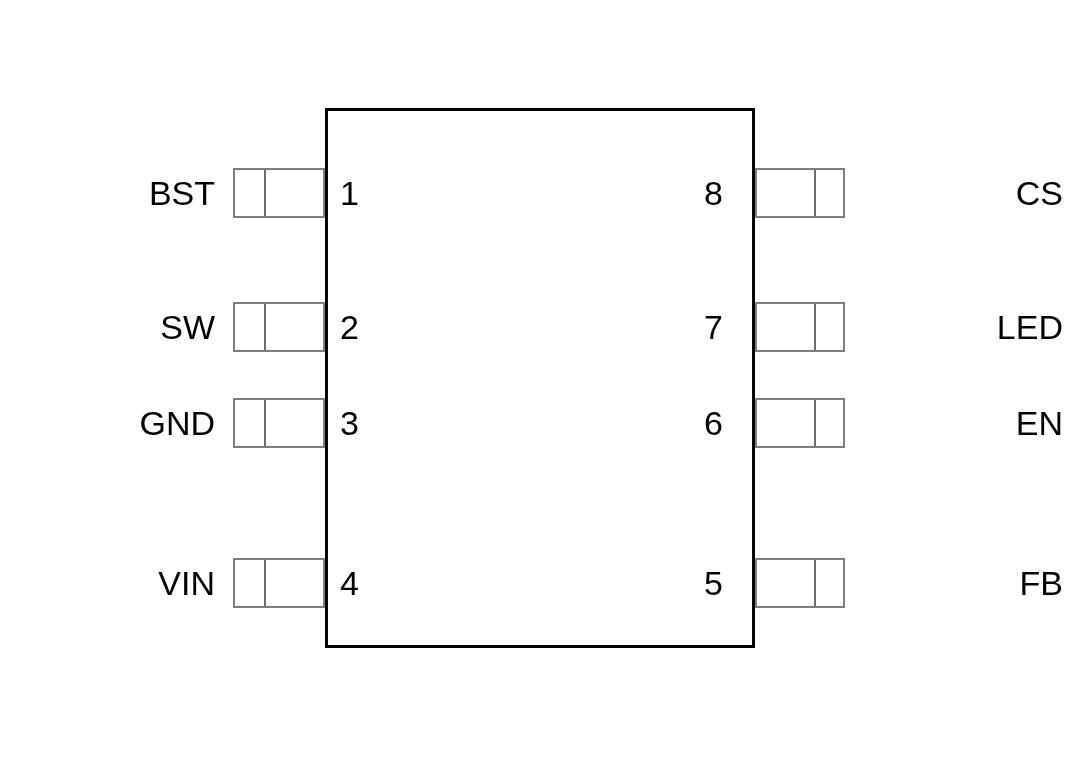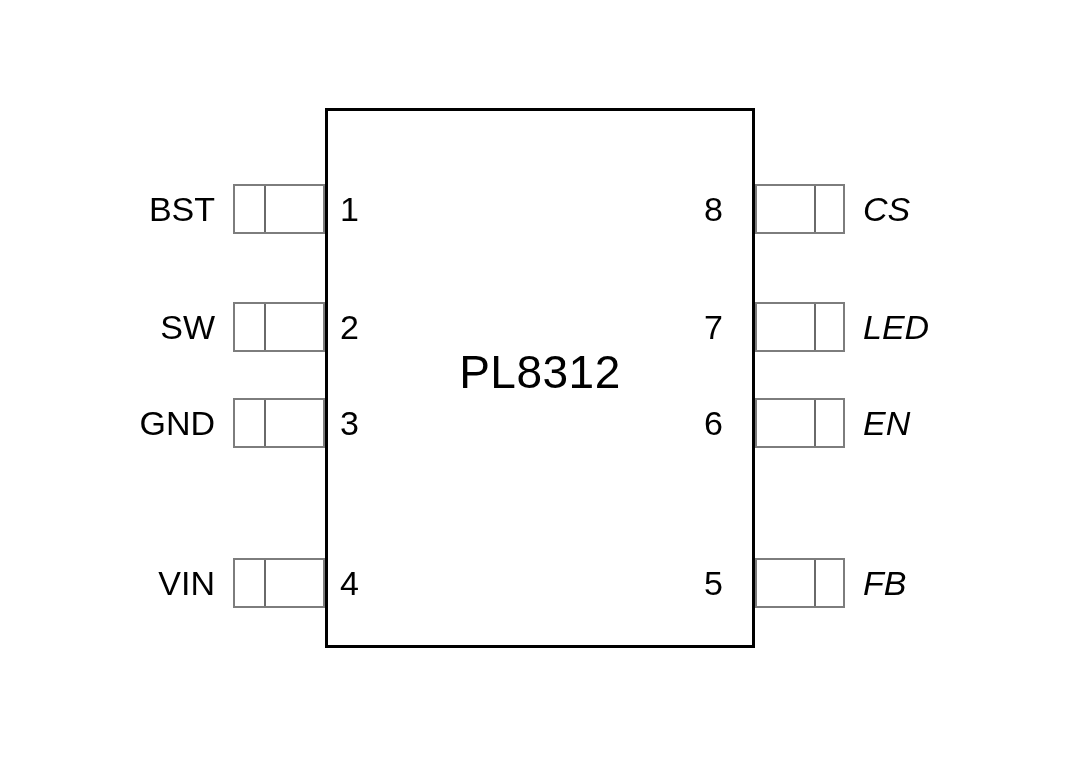--- a/index.html
+++ b/index.html
@@ -47,50 +47,49 @@
   .pin-divider {
     position: absolute;
     top: 0;
     bottom: 0;
     width: 2px;
     background: #6a6a6a;
   }
   .pin-box.left  .pin-divider { left: 29px; }
   .pin-box.right .pin-divider { right: 27px; }
   
-  .r0 { top: 168px; margin-top: 16px; }
+  .r0 { top: 168px; }
   .r1 { top: 302px; }
   .r2 { top: 398px; }
   .r3 { top: 558px; }
   
   .pin-label {
     position: absolute;
     height: 50px;
     line-height: 50px;
     font-size: 34px;
   }
   .pin-label.left  { left: 0px;   width: 215px; text-align: right; }
-  .pin-label.right { left: 863px; width: 200px; text-align: left; font-style: italic; }
+  .pin-label.right { left: 863px; width: 200px; text-align: right; }
   
   .pin-number {
     position: absolute;
     height: 50px;
     line-height: 50px;
     font-size: 34px;
   }
   .pin-number.left  { left: 340px; width: 60px;  text-align: left; }
   .pin-number.right { left: 623px; width: 100px; text-align: right; }
 </style>
 </head>
 <body>
 
 <div class="canvas">
 
   <div class="chip"></div>
-  <div class="chip-title">PL8312</div>
 
   <div>
     <div class="pin-label left r0">BST</div>
     <div class="pin-box left r0">
         <div class="pin-divider"></div>
       </div>
     <div class="pin-number left r0">1</div>
   </div>
   <div>
     <div class="pin-label left r1">SW</div>

